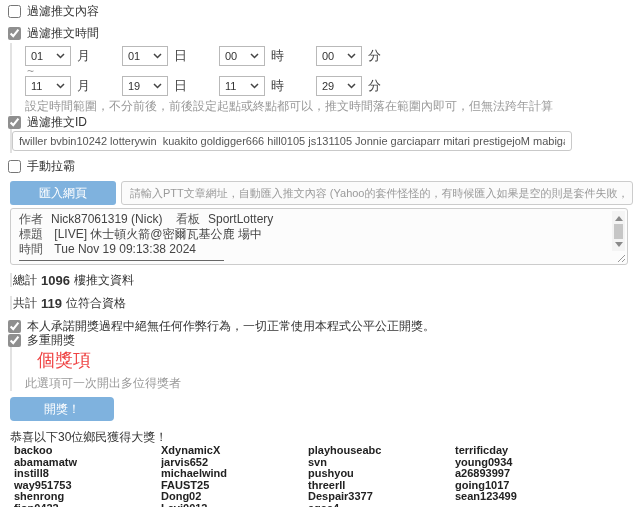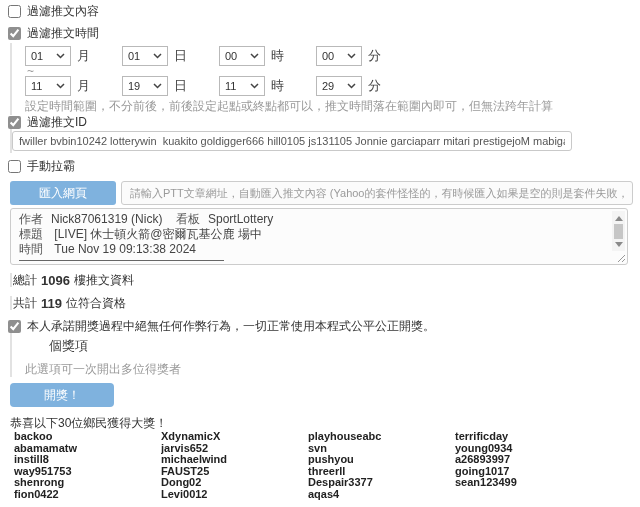--- a/index.html
+++ b/index.html
@@ -54,21 +54,21 @@
   .stat-row { border-left:2px solid #e2e2e2; margin-left:10px; padding-left:1px; height:14px;
               display:flex; align-items:center; gap:4px; font-size:12px; color:#333; }
   .stat-num { font-weight:bold; font-size:13px; }
   .stat1 { margin-top:8px; }
   .stat2 { margin-top:9px; }
 
   .promise-row { margin-top:9px; }
 
   .prize-block { margin-top:0; }
   .prize-row { display:flex; align-items:center; height:22px; }
-  .prize-unit { margin-left:24px; font-size:13px; color:#404040; }
+  .prize-unit { margin-left:12px; font-size:18px; color:#ef4444; }
   .prize-note { font-size:12px; color:#999; margin-top:4px; height:14px; }
 
   .btn-draw { display:block; margin:6px 0 0 10px; width:104px; height:24px; border-radius:4px; }
 
   .congrats { margin:8px 0 0 10px; font-size:12px; color:#333; height:13px; }
 
   .winners { margin:3px 0 0 14px; display:grid; grid-template-columns:repeat(4,147px);
              font-size:11px; font-weight:bold; color:#222; line-height:11.6px; }
   .winner { height:11.6px; overflow:hidden; }
 
@@ -232,20 +232,24 @@
     <span>共計</span>
     <span class="stat-num">119</span>
     <span>位符合資格</span>
   </div>
 
   <div class="cb-row promise-row">
     <input type="checkbox" checked="" style="">
     <span>本人承諾開獎過程中絕無任何作弊行為，一切正常使用本程式公平公正開獎。</span>
   </div>
 
+  <div class="cb-row">
+    <input type="checkbox" checked="" style="">
+    <span>多重開獎</span>
+  </div>
 
   <div class="indent prize-block">
     <div class="prize-row">
       <span class="prize-unit">個獎項</span>
     </div>
     <div class="prize-note">此選項可一次開出多位得獎者</div>
   </div>
 
   <button class="btn btn-draw">開獎！</button>
 

